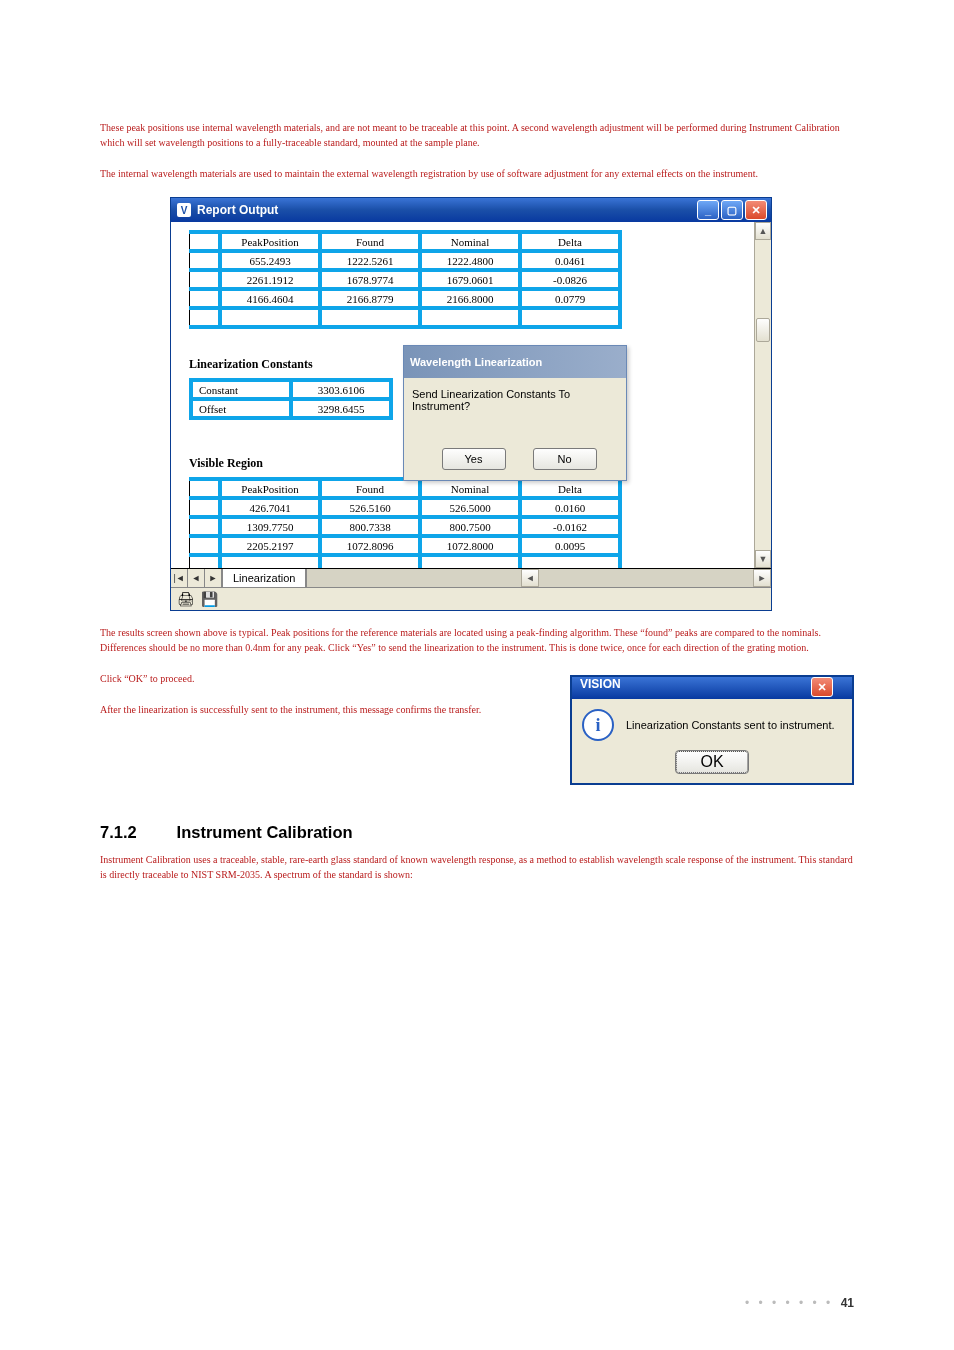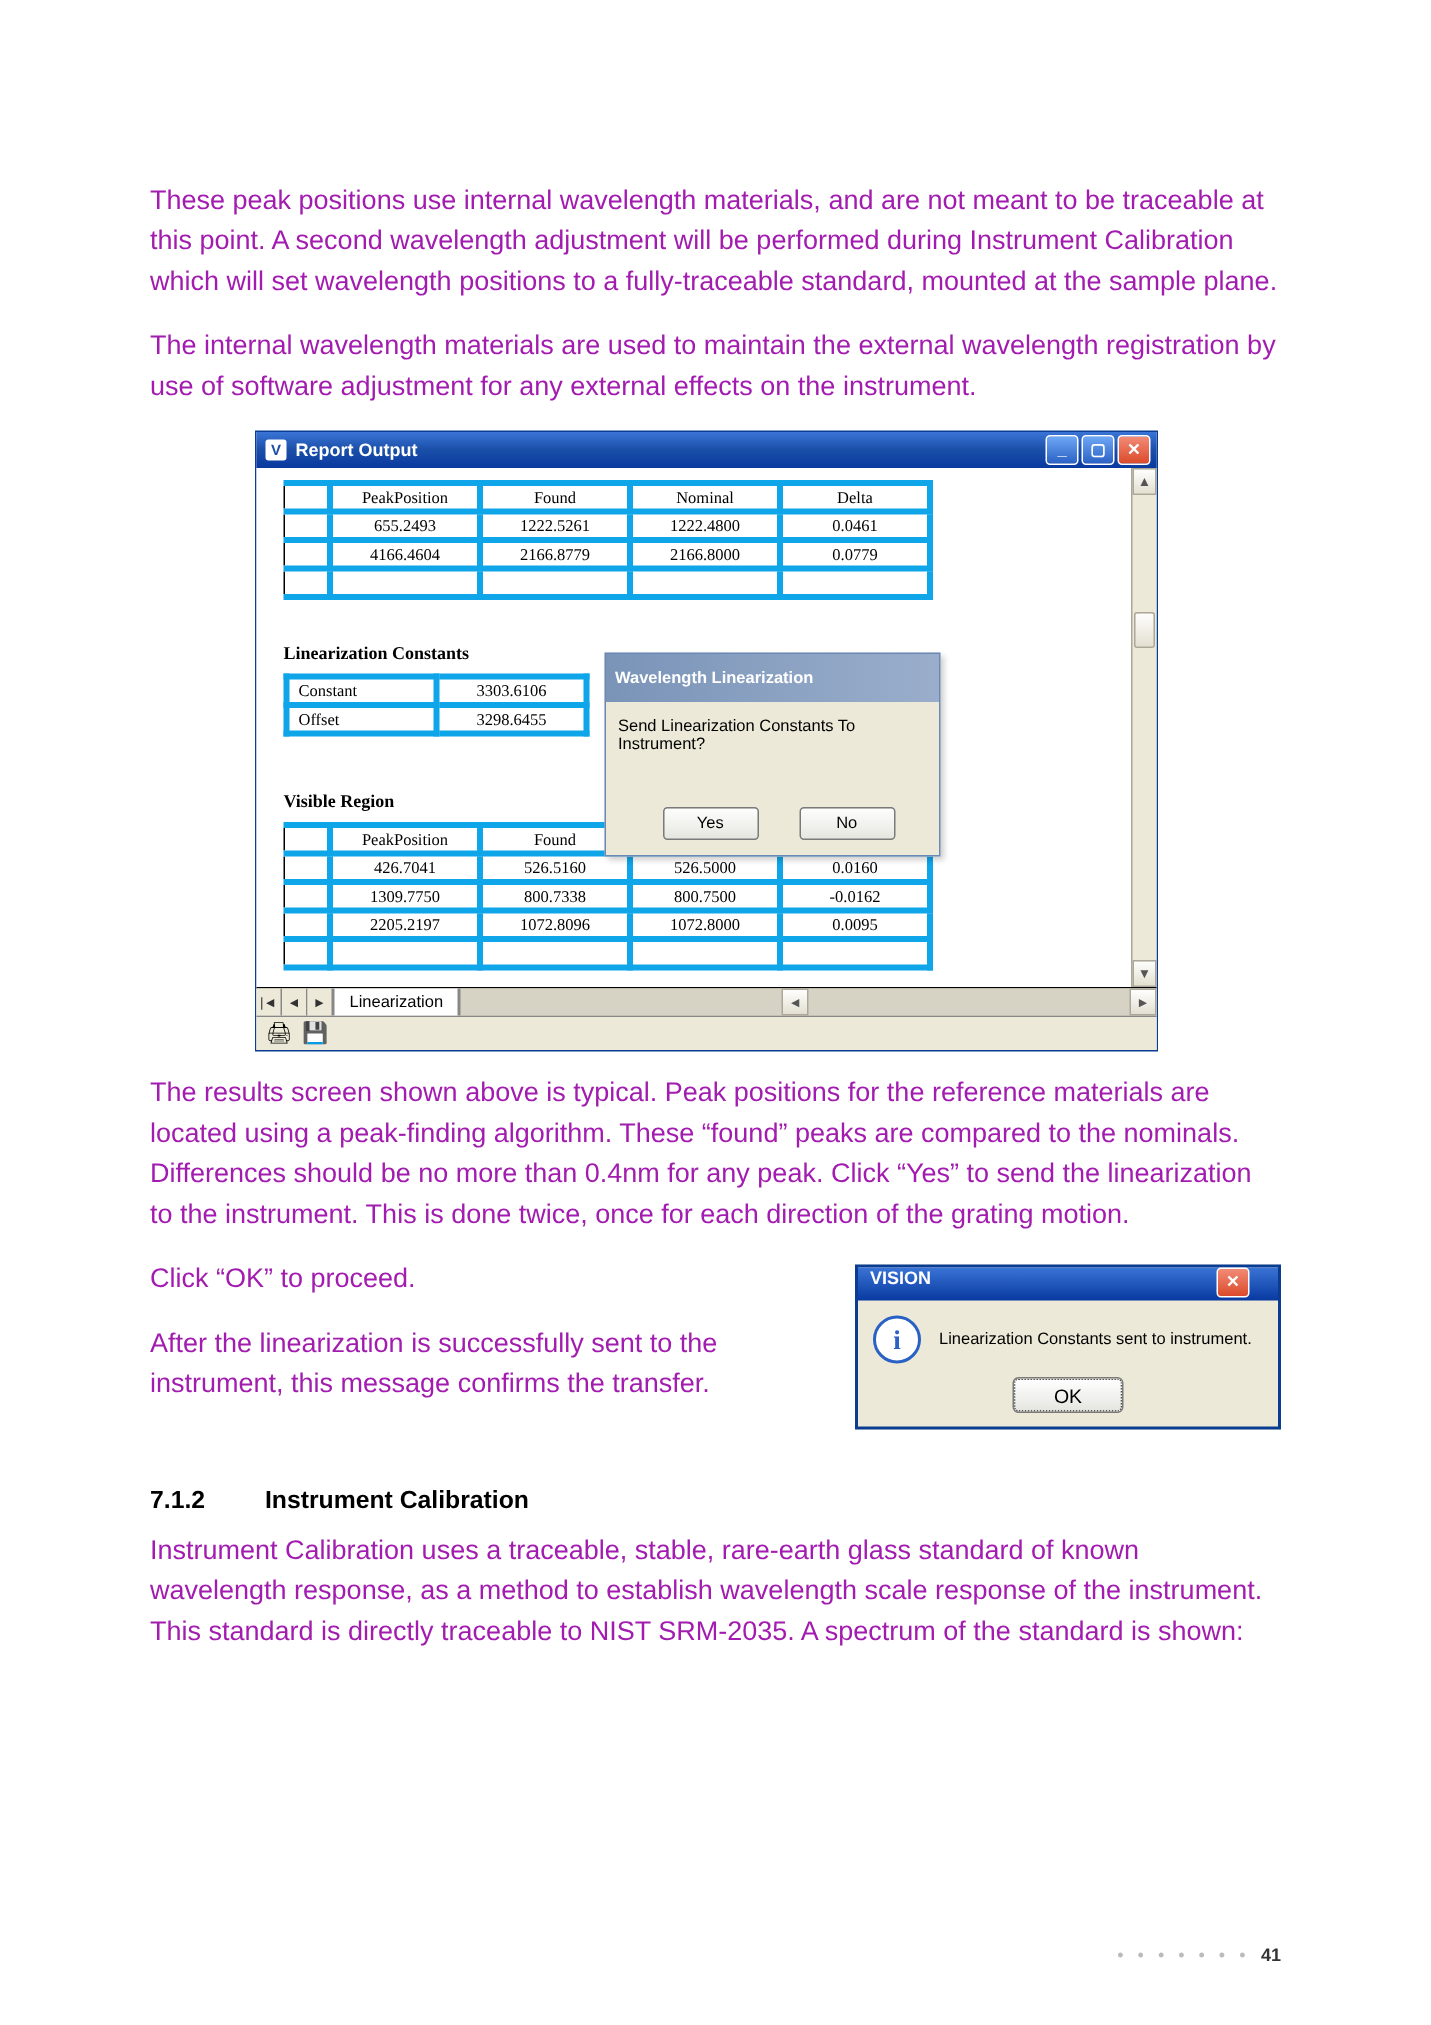--- a/index.html
+++ b/index.html
@@ -10,24 +10,25 @@
     color: #000;
   }
   .page {
     width: 954px;
     min-height: 1350px;
     box-sizing: border-box;
     padding: 120px 100px 40px 100px;
     position: relative;
   }
   .body-text {
-    font-size: 18px;
+    font-size: 10px;
     line-height: 1.5;
-    color: #a21caf;
+    color: #b91c1c;
     margin: 0 0 16px 0;
+    font-family: Liberation Serif, serif;
   }
 
   
   .report-window {
     width: 600px;
     margin: 14px 0 14px 70px;
     border: 1px solid #0a3d91;
     background: #fff;
     font-family: "Times New Roman", Times, serif;
   }
@@ -274,21 +275,21 @@
   .info-dialog .dlg-btn-row {
     display:flex; justify-content:center; padding: 4px 0 10px 0;
   }
   .ok-btn {
     width: 70px; height: 20px;
     border: 1px dotted #555;
     outline: 1px solid #7a7a7a;
     border-radius: 3px;
     background: linear-gradient(to bottom,#fefefe,#e6e6e0);
     display:flex; align-items:center; justify-content:center;
-    font-size: 13px;
+    font-size: 16px;
   }
 
   .clearfix::after { content:""; display:block; clear:both; }
 
   .h3 {
     font-size: 16.5px;
     font-weight: 700;
     color: #000;
     margin: 28px 0 10px 0;
   }
@@ -336,20 +337,27 @@
               <th class="col-b">Found</th>
               <th class="col-c">Nominal</th>
               <th class="col-d">Delta</th>
             </tr>
             <tr>
               <td class="leadcell"></td>
               <td>655.2493</td>
               <td>1222.5261</td>
               <td>1222.4800</td>
               <td>0.0461</td>
+            </tr>
+            <tr>
+              <td class="leadcell"></td>
+              <td>2261.1912</td>
+              <td>1678.9774</td>
+              <td>1679.0601</td>
+              <td>-0.0826</td>
             </tr>
             <tr>
               <td class="leadcell"></td>
               <td>4166.4604</td>
               <td>2166.8779</td>
               <td>2166.8000</td>
               <td>0.0779</td>
             </tr>
             <tr>
               <td class="leadcell"></td>

